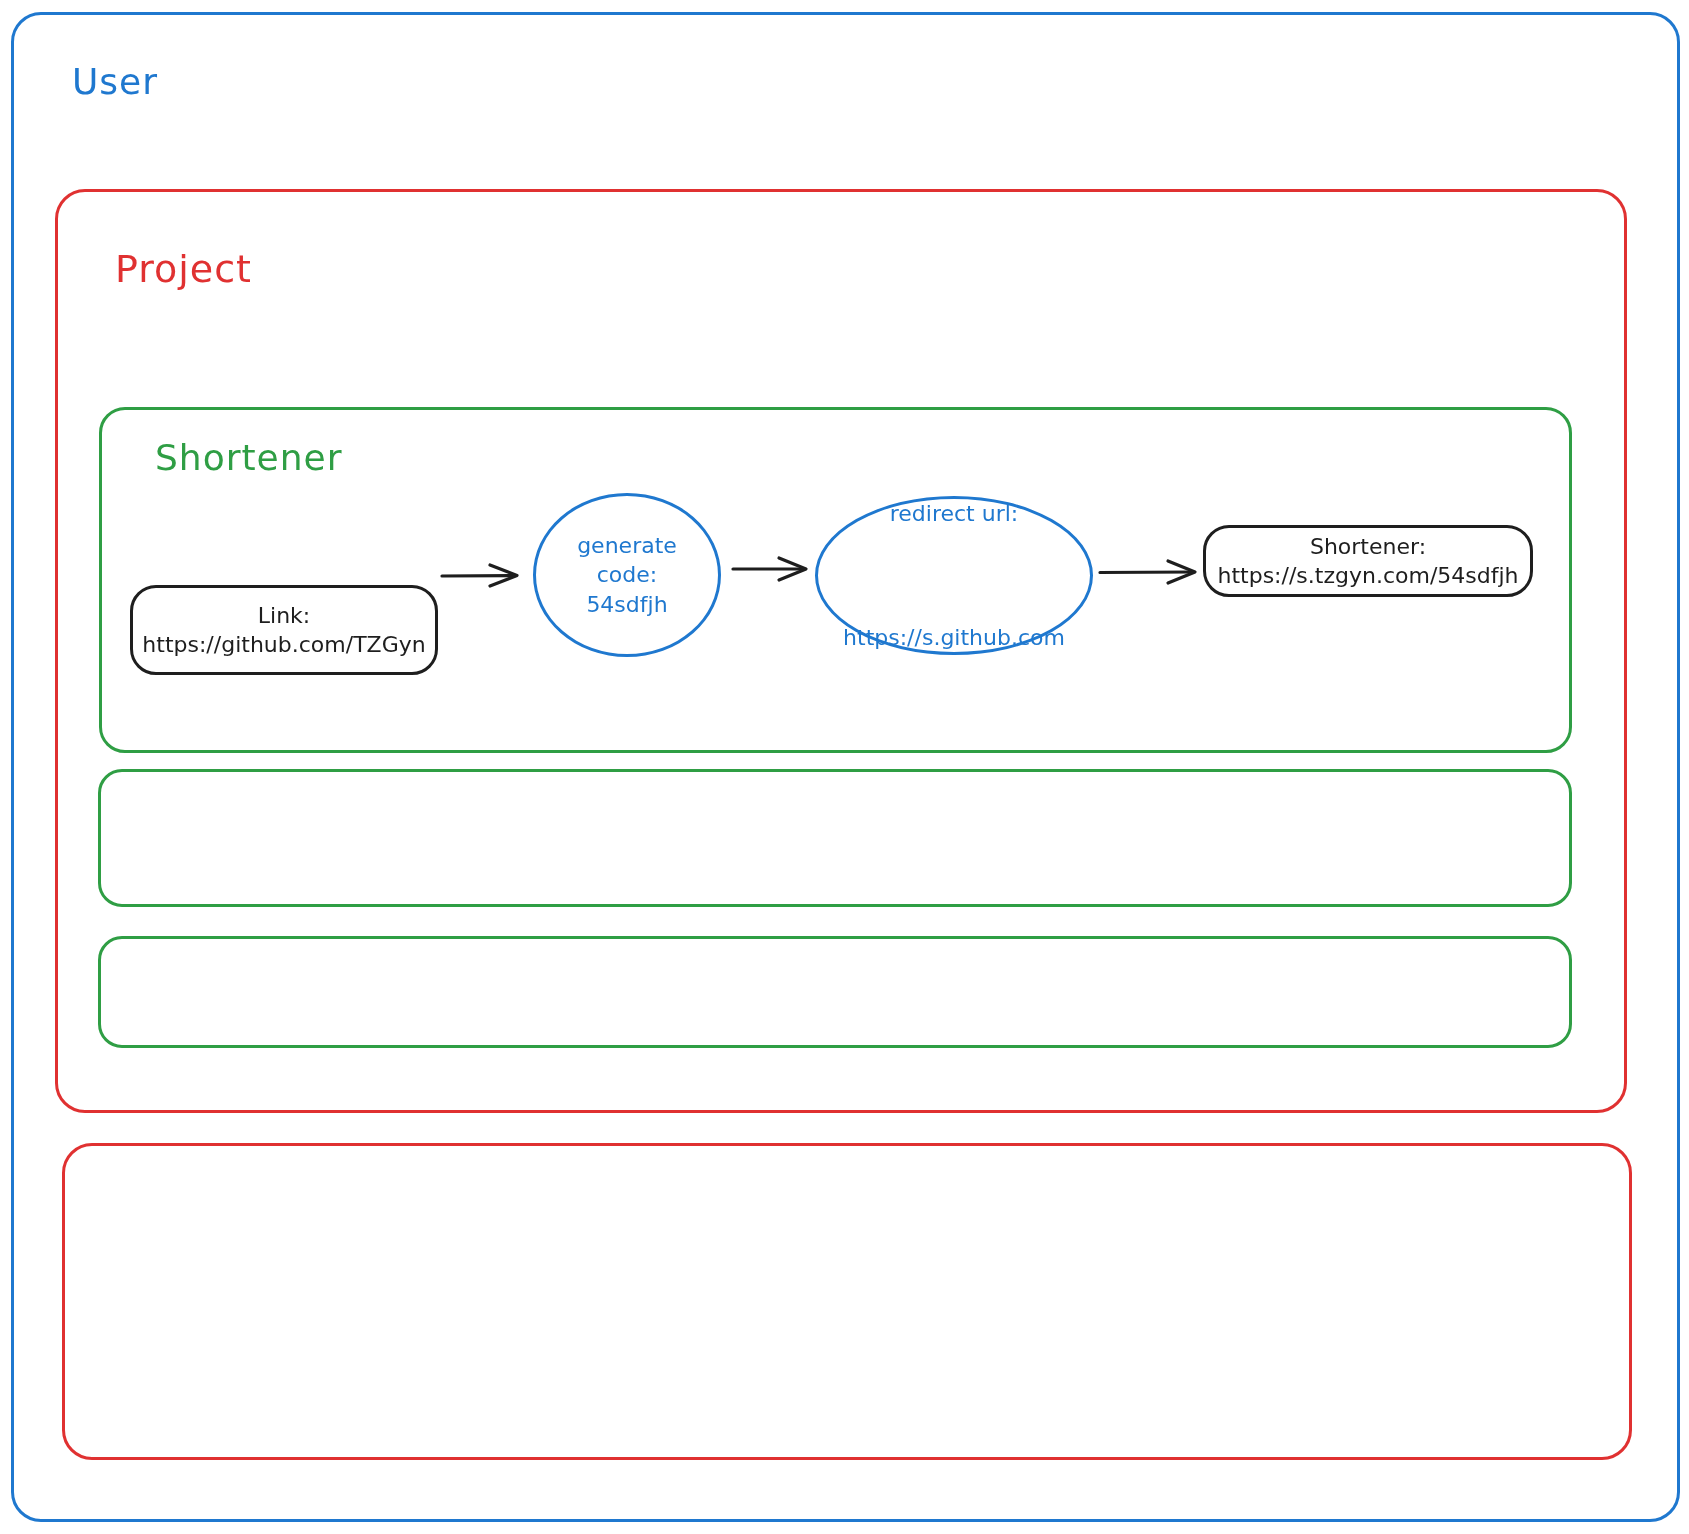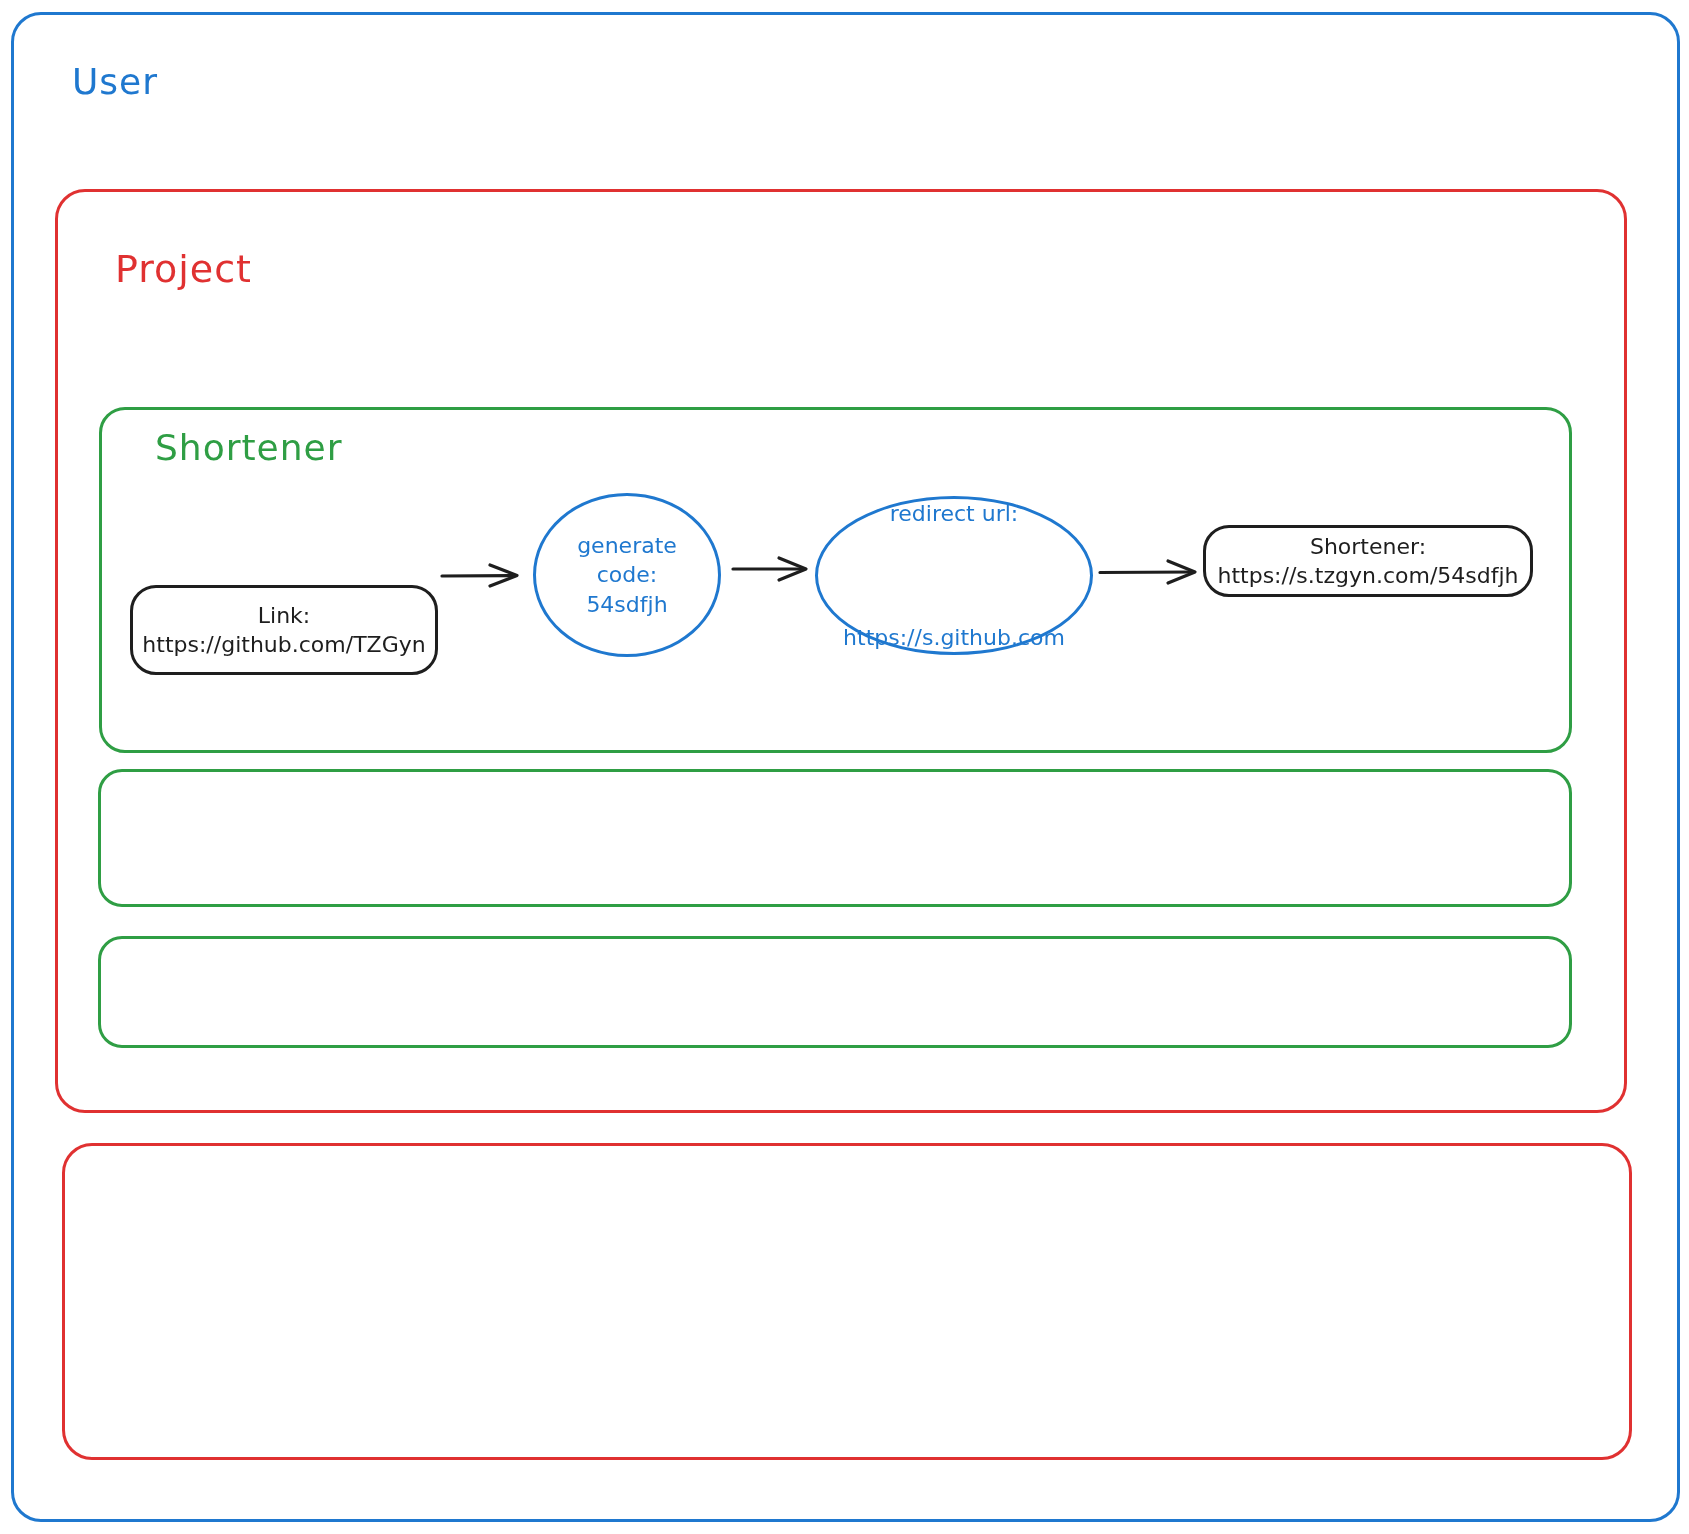--- a/index.html
+++ b/index.html
@@ -33,21 +33,21 @@
 </head>
 <body>
 
 <div class="abs frame frame-blue" style="left:11px;top:12px;width:1669px;height:1510px;"></div>
 <div class="abs frame-label lbl-blue" style="left:72px;top:64px;">User</div>
 
 <div class="abs frame frame-red" style="left:55px;top:189px;width:1572px;height:924px;"></div>
 <div class="abs frame-label lbl-red" style="left:115px;top:220px;font-size:38px;margin-top:30px;">Project</div>
 
 <div class="abs frame frame-green" style="left:99px;top:407px;width:1473px;height:346px;border-radius:26px;"></div>
-<div class="abs frame-label lbl-green" style="left:155px;top:430px;">Shortener</div>
+<div class="abs frame-label lbl-green" style="left:155px;top:440px;">Shortener</div>
 
 <div class="abs node node-rect" style="left:130px;top:537px;width:308px;height:90px;margin-top:48px;">
   <span>Link:</span>
   <span>https://github.com/TZGyn</span>
 </div>
 
 <svg class="abs arrow" style="left:440px;top:560px;" width="80" height="30" viewBox="0 0 80 30">
   <path d="M2 16 L74 15.5" stroke="#1e1e1e" stroke-width="3.2" fill="none" stroke-linecap="round"></path>
   <path d="M50 5 L77 15.5 L50 26" stroke="#1e1e1e" stroke-width="3.2" fill="none" stroke-linecap="round" stroke-linejoin="round"></path>
 </svg>

